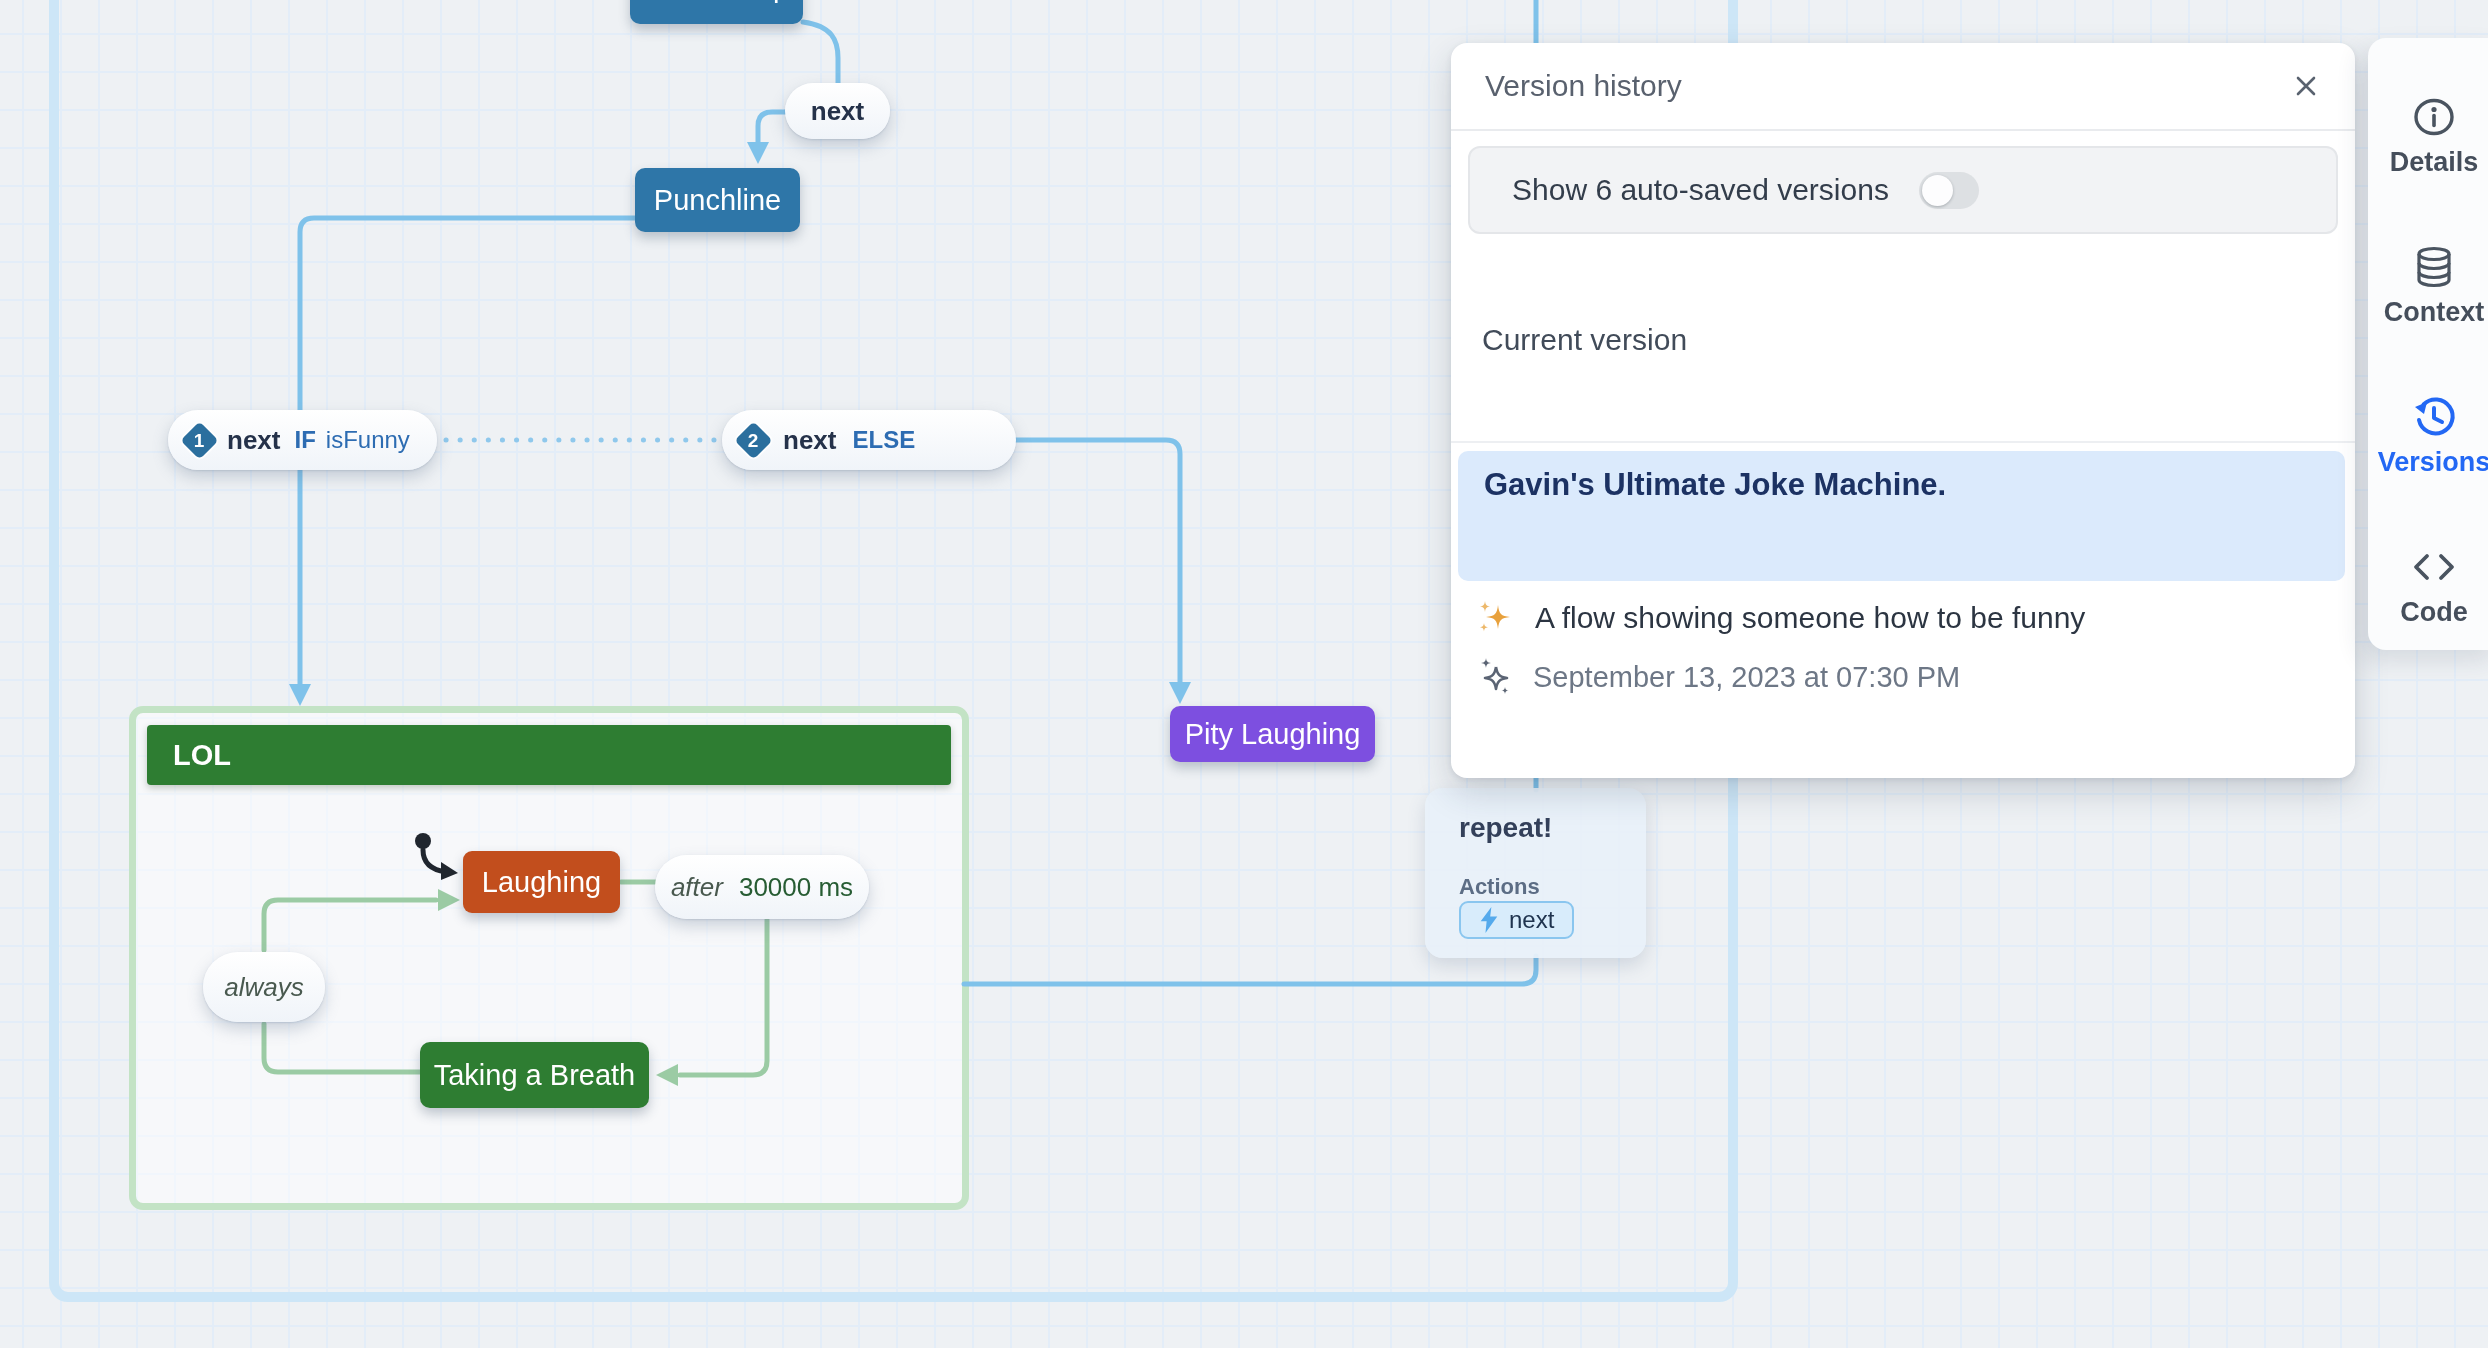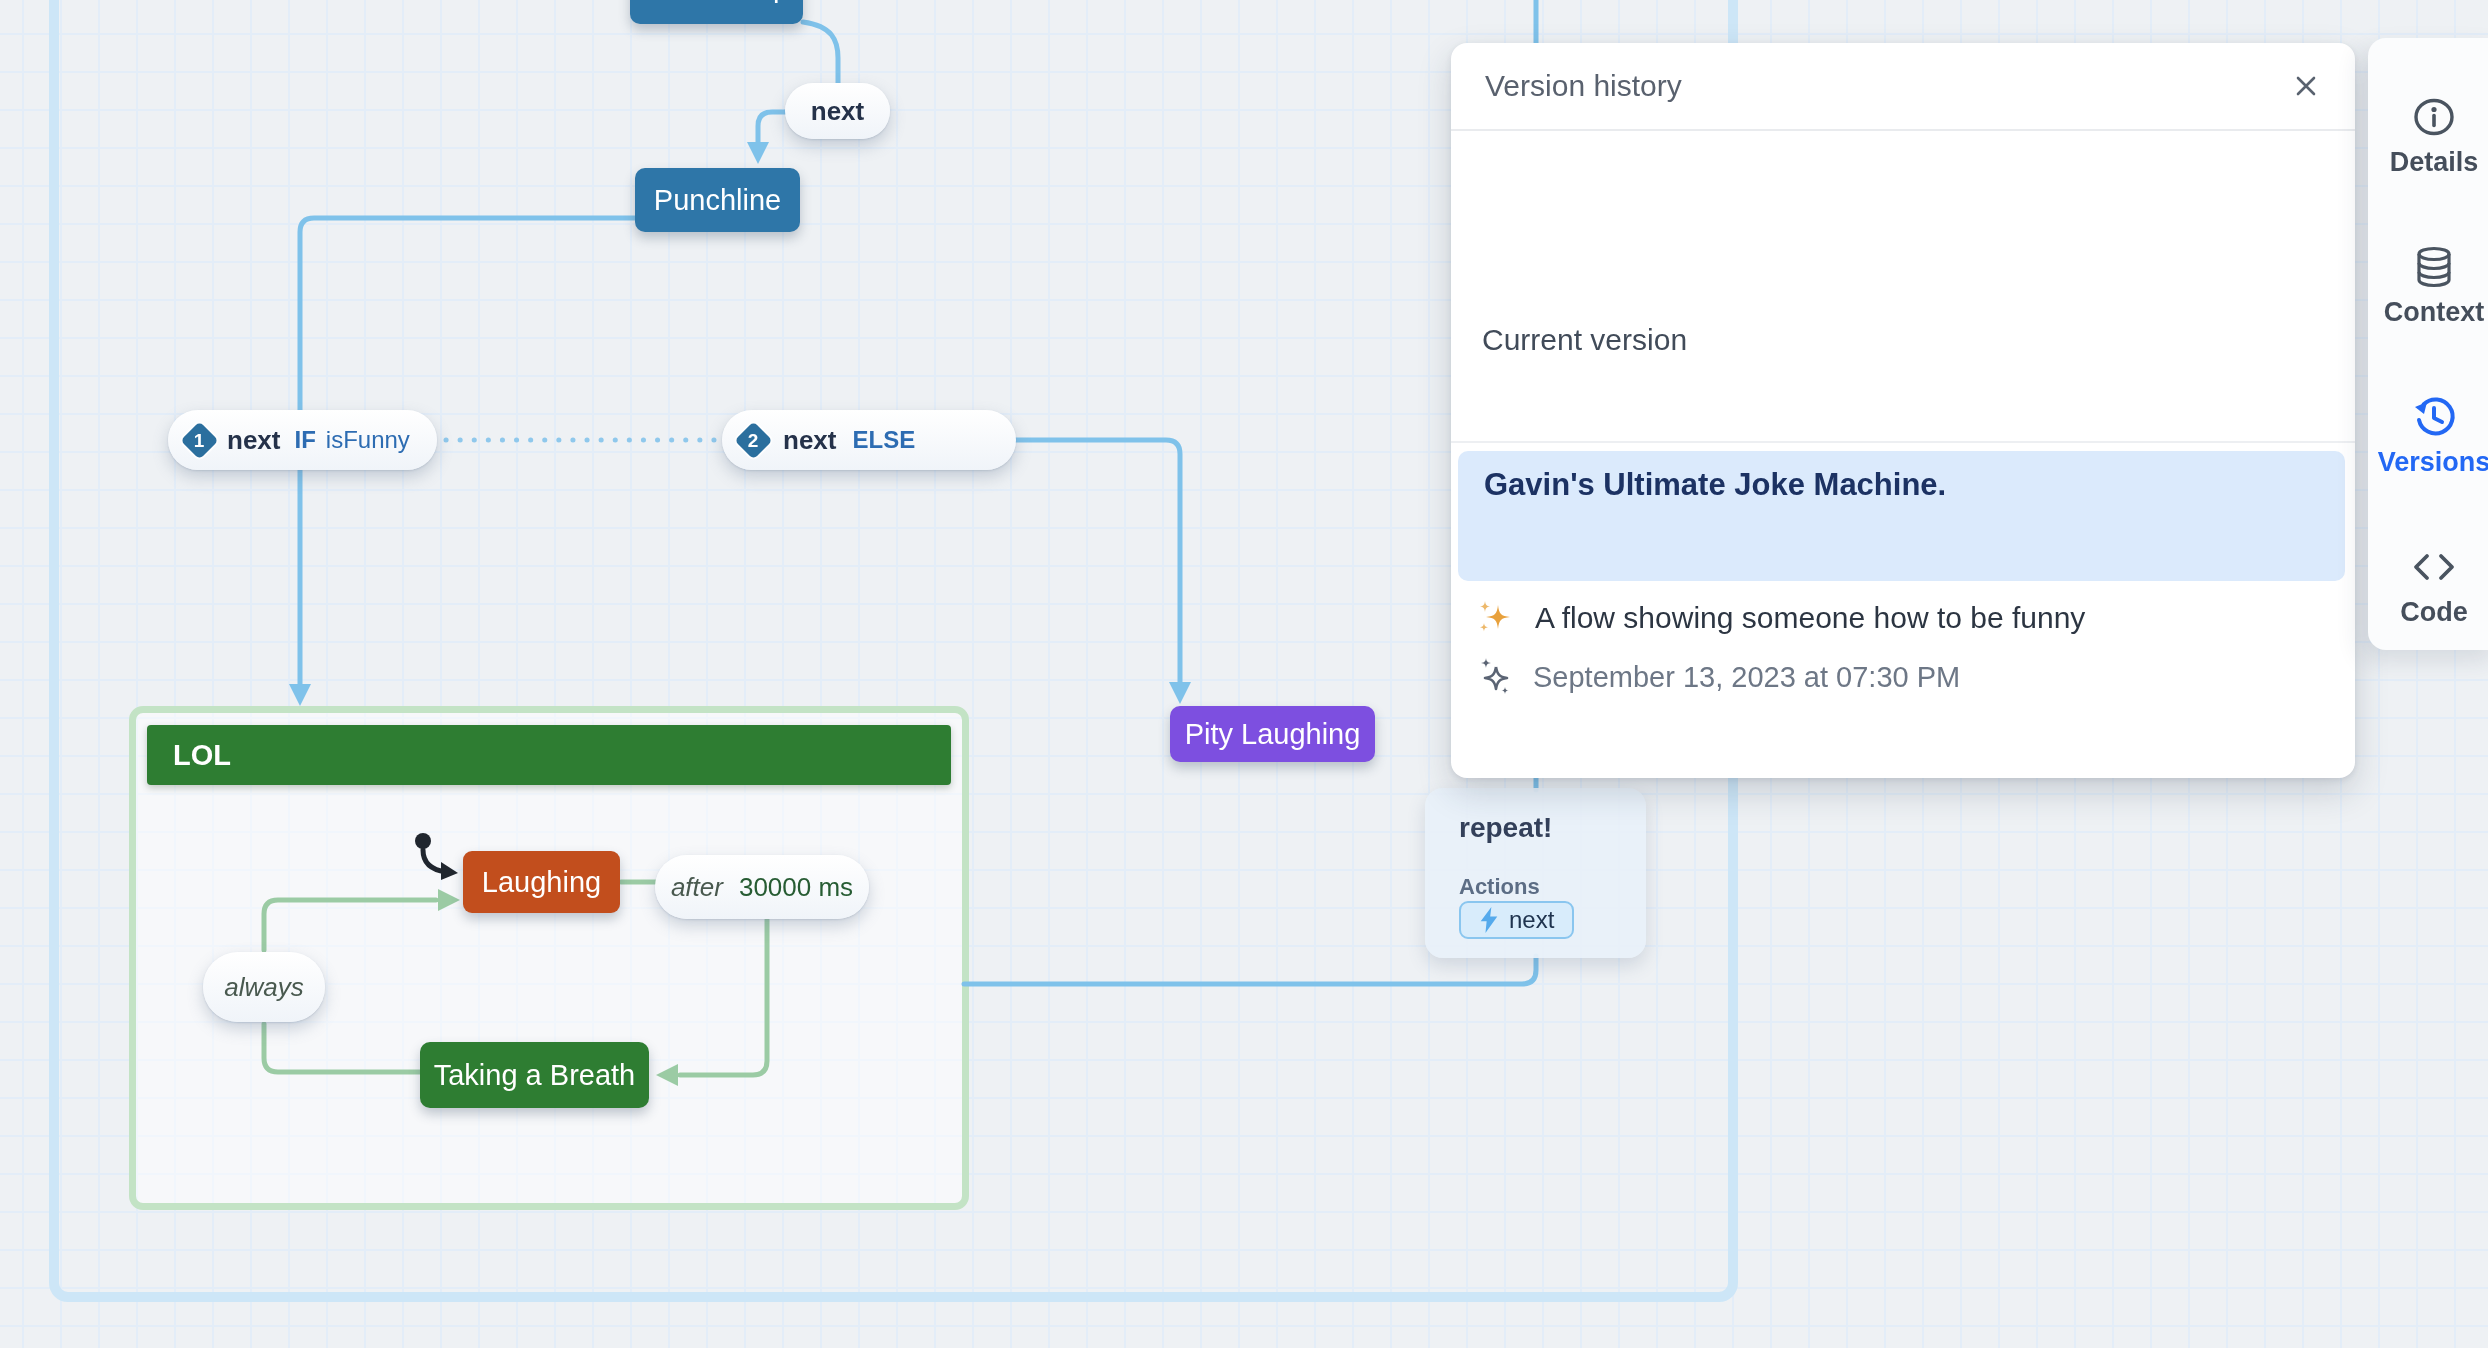--- a/index.html
+++ b/index.html
@@ -243,20 +243,26 @@
   <div class="panel">
     <div class="vp-header">
       <span class="vp-title">Version history</span>
       <button class="vp-close" aria-label="close">
         <svg width="30" height="30" viewBox="0 0 30 30">
           <path d="M7 7 L23 23 M23 7 L7 23" stroke="#59626f" stroke-width="2.6" stroke-linecap="round"></path>
         </svg>
       </button>
     </div>
 
+    <div class="vp-toggle-box">
+      <span class="vp-toggle-label">Show 6 auto-saved versions</span>
+      <button class="toggle" aria-label="toggle auto-saved versions">
+        <span class="knob"></span>
+      </button>
+    </div>
 
     <div class="vp-section">Current version</div>
     <div class="vp-divider"></div>
 
     <div class="vp-current-row">
       <div class="vp-current-title">Gavin's Ultimate Joke Machine.</div>
     </div>
 
     <div class="vp-flow">
       <svg width="36" height="38" viewBox="0 0 36 38">

